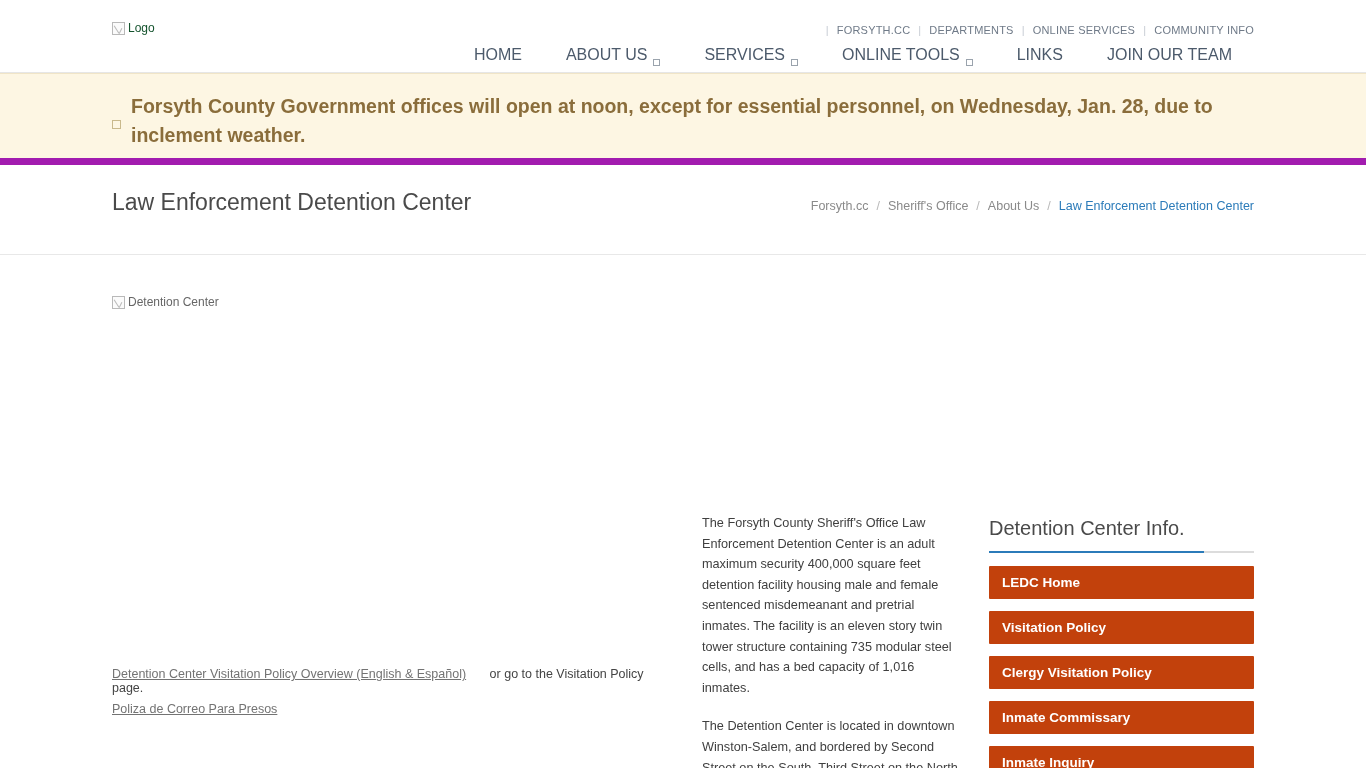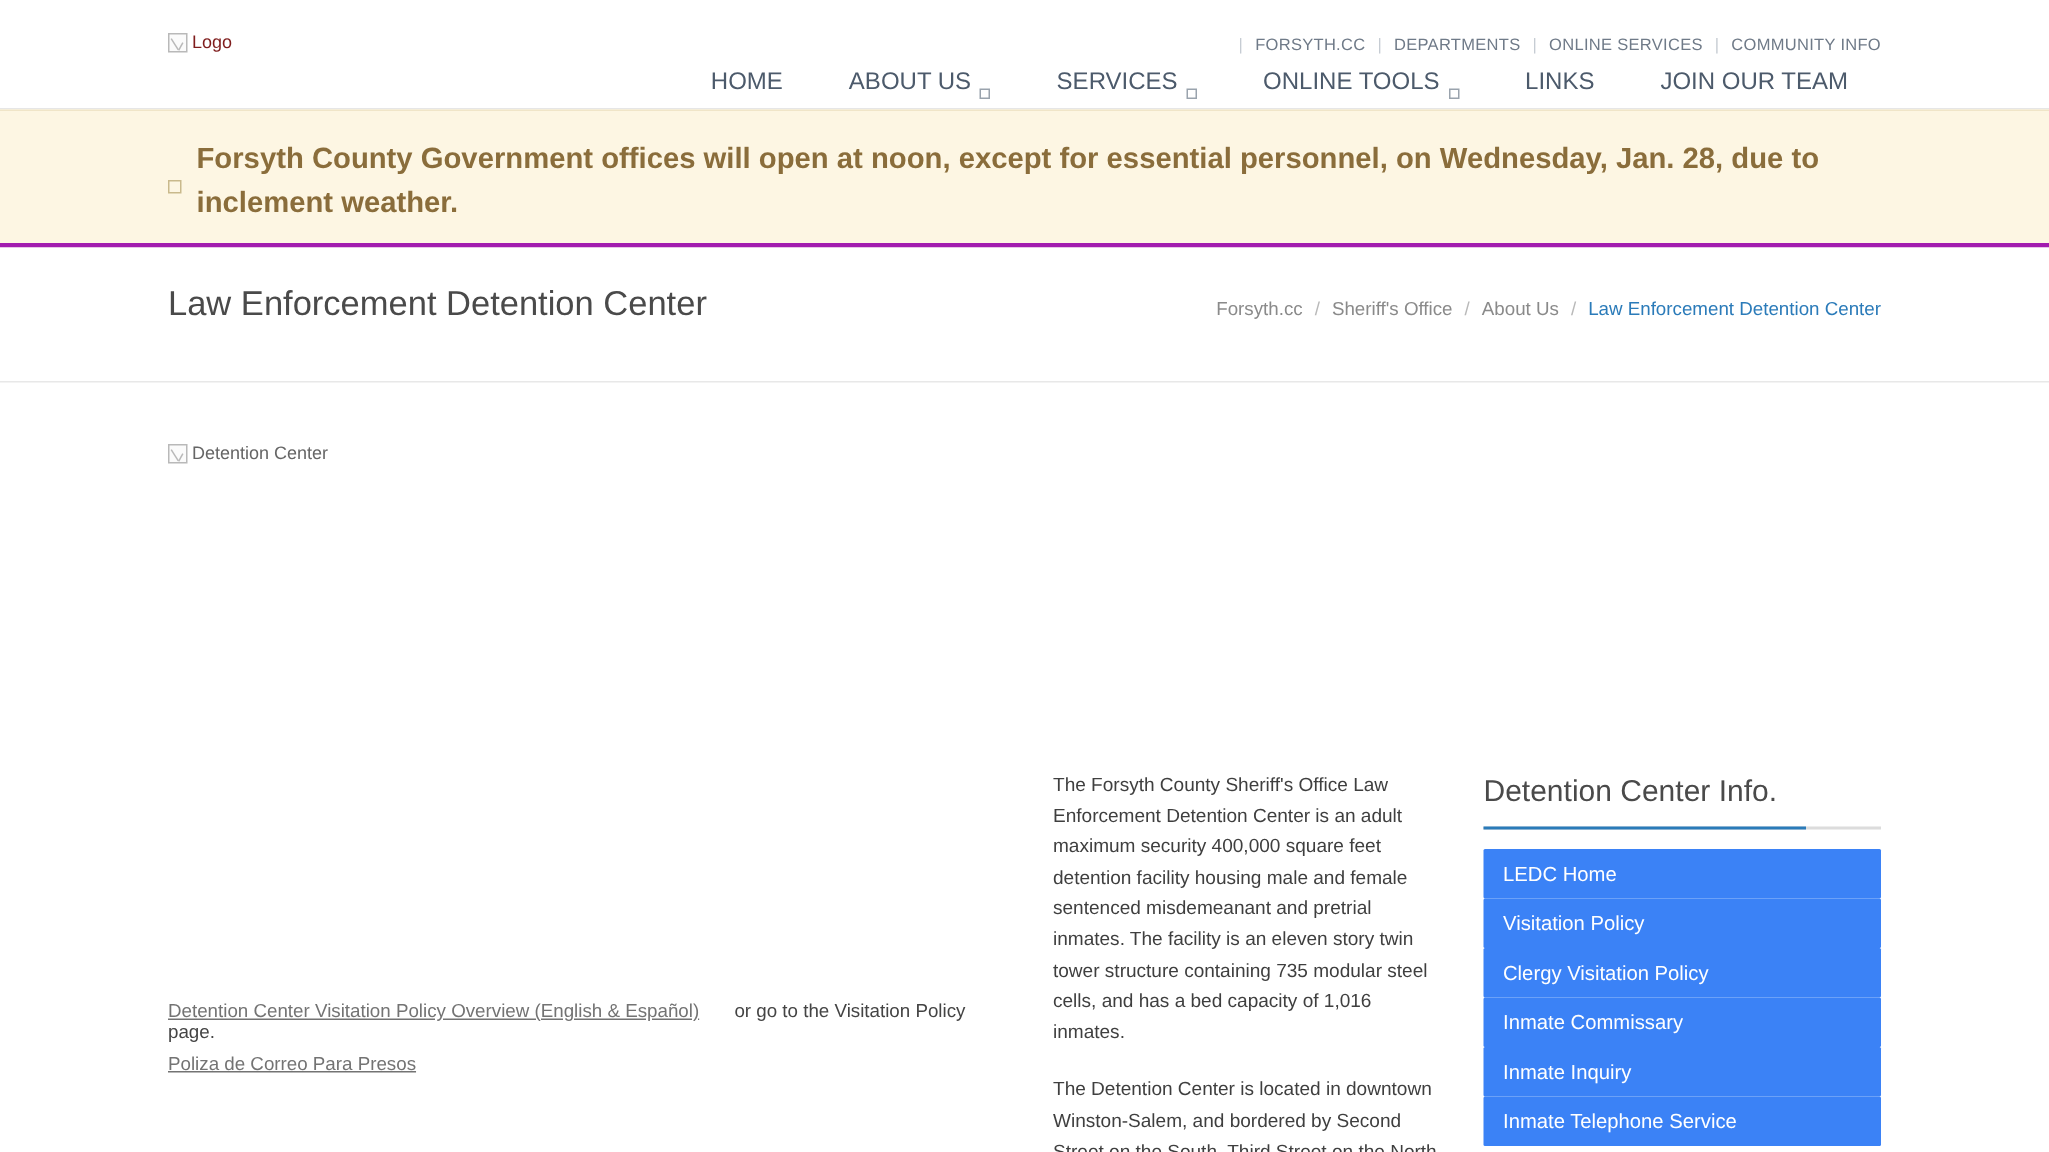--- a/index.html
+++ b/index.html
@@ -18,21 +18,21 @@
     position: relative;
     height: 73px;
     background: #ffffff;
     border-bottom: 1px solid #e6e6e6;
   }
   .logo-broken {
     position: absolute;
     left: 112px;
     top: 21px;
     font-size: 12px;
-    color: #7f1d1d;
+    color: #14532d;
     display: flex;
     align-items: center;
     gap: 3px;
   }
   .broken-img-icon {
     display: inline-block;
     width: 13px; height: 13px;
     border: 1px solid #b9b9b9;
     position: relative;
     background: #fbfbfb;
@@ -94,21 +94,21 @@
     width: 7px; height: 7px;
     border: 1px solid #9aa3ad;
     position: relative;
     top: 1px;
   }
 
   
   .alert {
     background: #fdf6e3;
     border-top: 1px solid #f0e5c8;
-    border-bottom: 3px solid #a21caf;
+    border-bottom: 7px solid #a21caf;
     height: 92px;
     position: relative;
   }
   .alert-inner {
     position: absolute;
     left: 112px;
     top: 18px;
     right: 112px;
     display: flex;
     align-items: flex-start;
@@ -233,28 +233,29 @@
     content: "";
     position: absolute;
     left: 0; bottom: 0;
     width: 215px;
     height: 2px;
     background: #2b7bb9;
     z-index: 2;
   }
   .side-btn {
     display: block;
-    background: #3b82f6;
+    background: #c2410c;
     color: #ffffff;
     font-size: 13.5px;
     height: 33px;
     line-height: 33px;
     padding: 0 13px;
-    margin-bottom: 0;
+    margin-bottom: 12px;
     border-radius: 1px;
+    font-weight: bold;
   }
 </style>
 </head>
 <body>
 
 <div class="header">
 
   <a class="logo-broken" href="#">
     <span class="broken-img-icon"></span>
     <span>Logo</span>

